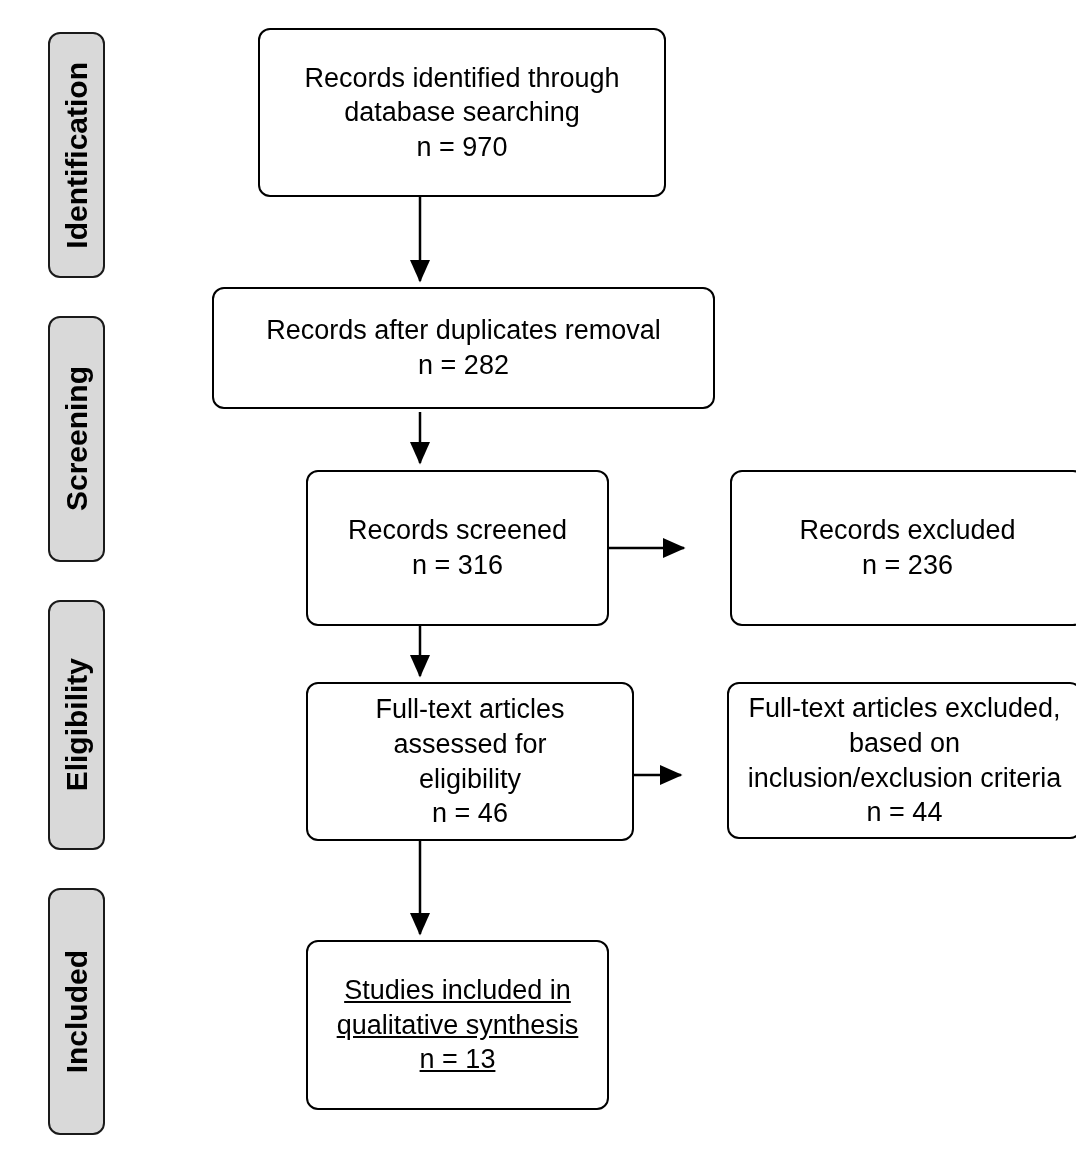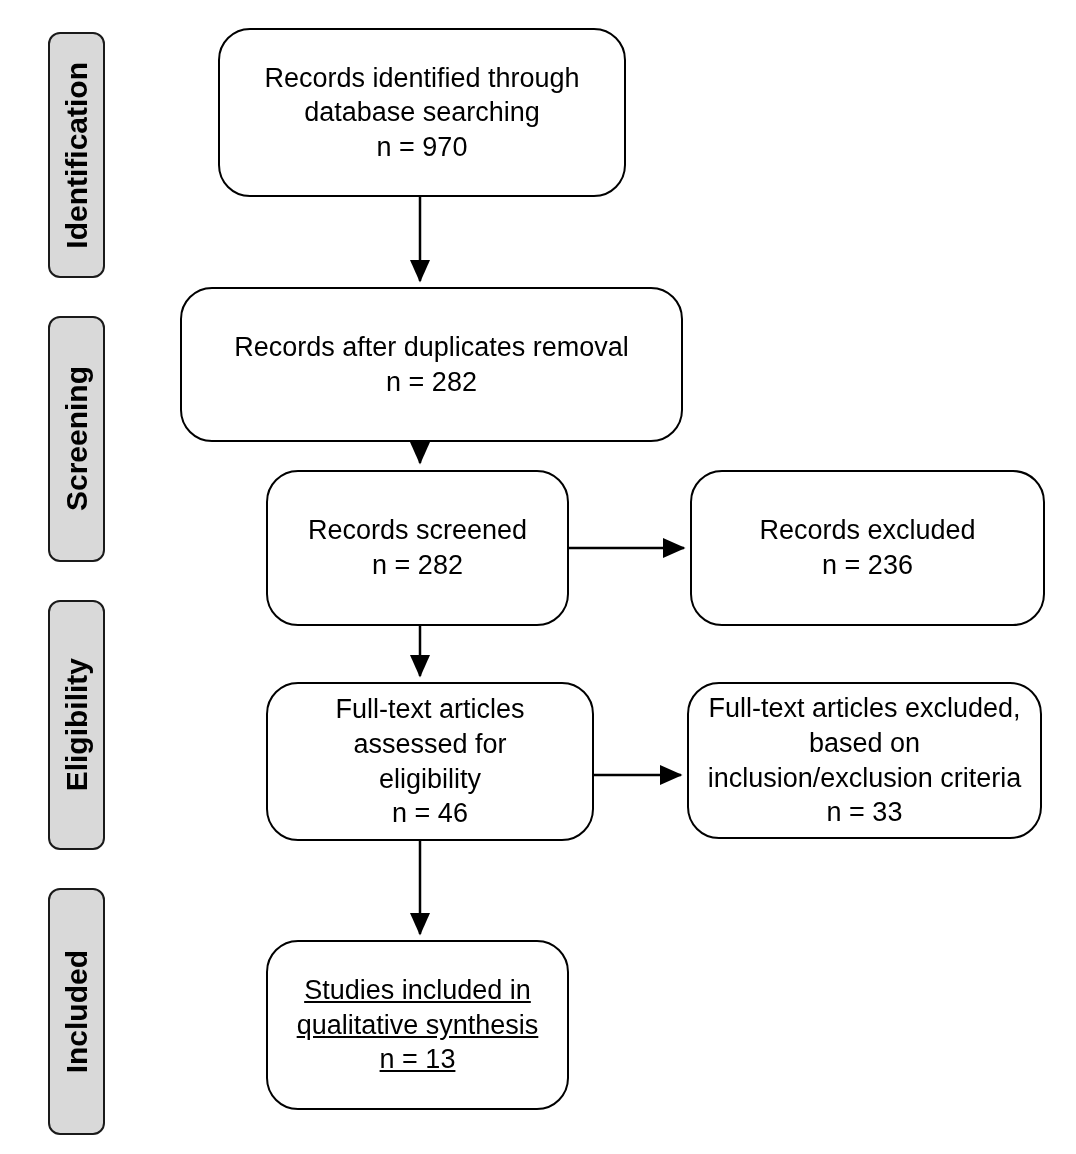--- a/index.html
+++ b/index.html
@@ -39,26 +39,27 @@
     line-height: 1;
     color: #000000;
     white-space: nowrap;
   }
   
   .flow-box {
     position: absolute;
     box-sizing: border-box;
     background: #ffffff;
     border: 2.5px solid #000000;
-    border-radius: 32px;
+    border-radius: 12px;
     display: flex;
     align-items: center;
     justify-content: center;
     text-align: center;
     padding: 4px 8px;
+    margin-left: 40px;
   }
   .flow-box .box-text {
     font-size: 27px;
     line-height: 1.28;
     color: #000000;
     white-space: pre-line;
   }
   
   .connector-layer {
     position: absolute;
@@ -121,47 +122,47 @@
       <line x1="420" y1="841" x2="420" y2="934" stroke="#000000" stroke-width="2.5" marker-end="url(#arrowhead)"></line>
     </g>
   </svg>
 
   <div class="flow-box" style="left:218px; top:28px; width:408px; height:169px;">
     <span class="box-text">Records identified through
 database searching
 n = 970</span>
   </div>
 
-  <div class="flow-box" style="left:180px; top:287px; width:503px; height:155px;">
+  <div class="flow-box" style="left:172px; top:287px; width:503px; height:122px;">
     <span class="box-text">Records after duplicates removal
 n = 282</span>
   </div>
 
   <div class="flow-box" style="left:266px; top:470px; width:303px; height:156px;">
     <span class="box-text">Records screened
-n = 282</span>
+n = 316</span>
   </div>
 
   <div class="flow-box" style="left:690px; top:470px; width:355px; height:156px;">
     <span class="box-text">Records excluded
 n = 236</span>
   </div>
 
   <div class="flow-box" style="left:266px; top:682px; width:328px; height:159px;">
     <span class="box-text">Full-text articles
 assessed for
 eligibility
 n = 46</span>
   </div>
 
   <div class="flow-box" style="left:687px; top:682px; width:355px; height:157px;">
     <span class="box-text">Full-text articles excluded,
 based on
 inclusion/exclusion criteria
-n = 33</span>
+n = 44</span>
   </div>
 
   <div class="flow-box" style="left:266px; top:940px; width:303px; height:170px;text-decoration:underline;">
     <span class="box-text">Studies included in
 qualitative synthesis
 n = 13</span>
   </div>
 
 </div>
 

